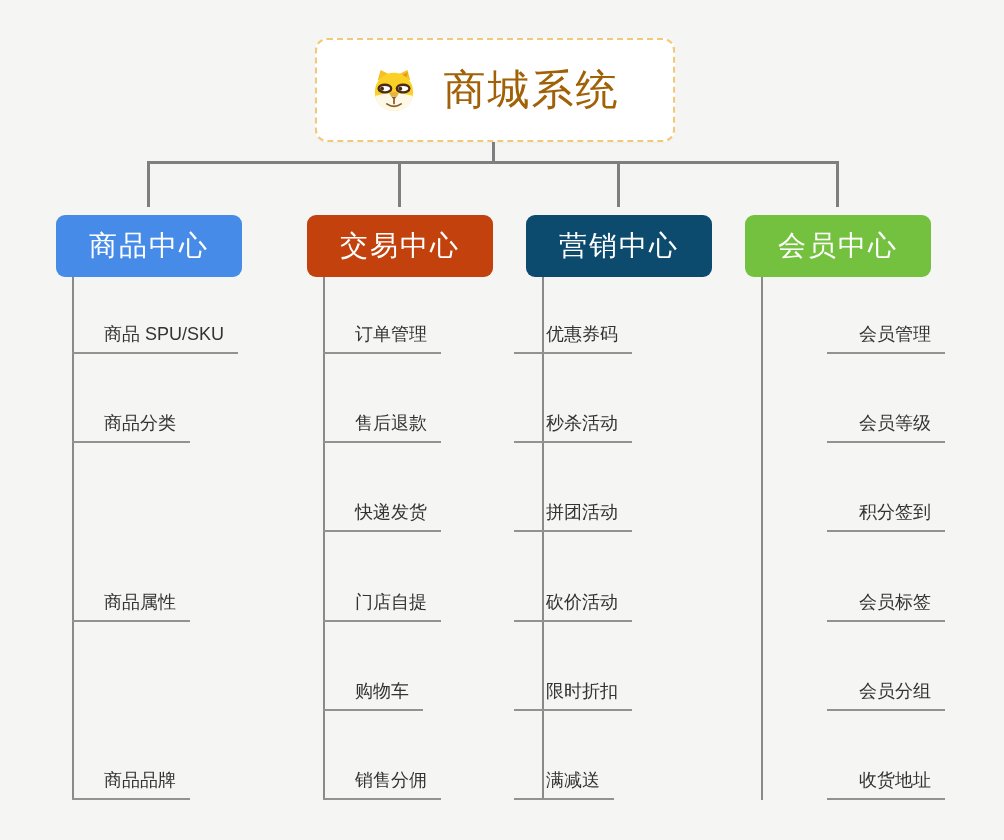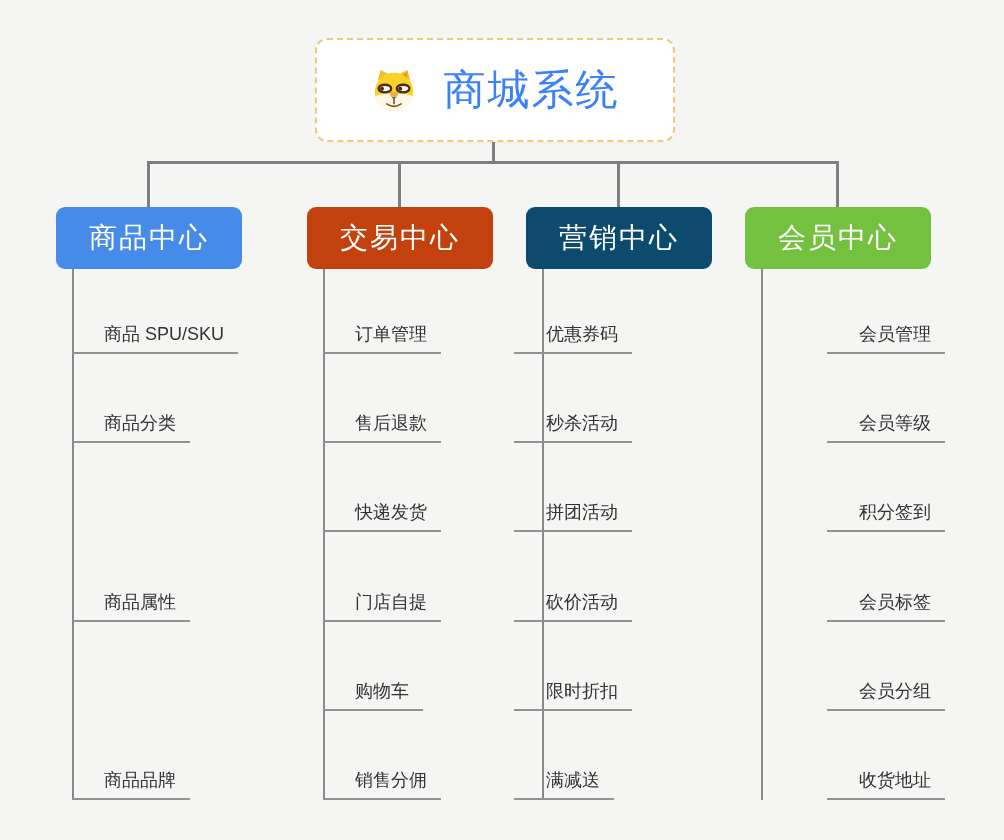--- a/index.html
+++ b/index.html
@@ -25,21 +25,21 @@
   
   .line { position:absolute; background:#7F7F7F; }
   .stem   { left:492px; top:140px; width:3px;  height:23px; }
   .bus    { left:147px; top:161px; width:692px; height:3px; }
   .drop   { top:161px; width:3px; height:46px; }
   .drop-0 { left:147px; } .drop-1 { left:398px; }
   .drop-2 { left:617px; } .drop-3 { left:836px; }
 
   
   .branch-box {
-    position:absolute; top:207px; width:186px; height:62px;
+    position:absolute; top:215px; width:186px; height:62px;
     border-radius:9px; color:#FFFFFF; font-size:28px; letter-spacing:2px;
     display:flex; align-items:center; justify-content:center; white-space:nowrap;
     cursor:default;
   }
   .bx-0 { left:56px; } .bx-1 { left:307px; } .bx-2 { left:526px; } .bx-3 { left:745px; }
 
   
   .trunk { position:absolute; top:269px; width:2px; height:531px; background:#8A8A8A; }
   .tr-0 { left:72px; } .tr-1 { left:323px; } .tr-2 { left:542px; } .tr-3 { left:761px; }
 
@@ -85,21 +85,21 @@
       <path d="M19 27 Q24 25.4 29 27 L27 31 Q24 29.8 21 31 Z" fill="#E8B33C"></path>
 
       <ellipse cx="14.5" cy="22.5" rx="6.6" ry="4" fill="#FFFFFF" stroke="#4A2A12" stroke-width="2.4"></ellipse>
       <ellipse cx="33.5" cy="22.5" rx="6.6" ry="4" fill="#FFFFFF" stroke="#4A2A12" stroke-width="2.4"></ellipse>
       <circle cx="11.5" cy="22.6" r="2.1" fill="#4A2A12"></circle>
       <circle cx="30.5" cy="22.6" r="2.1" fill="#4A2A12"></circle>
 
       <path d="M21.4 31 h5.2 l-2.6 3.4 Z" fill="#8A5A2B"></path>
       <path d="M24 34 V38 M16.5 38.5 Q24 43.5 31.5 38.5" fill="none" stroke="#8A5A2B" stroke-width="1.8" stroke-linecap="round"></path>
     </svg>
-    <span class="root-title" style="color: #3b82f6; margin-left: 13px;">商城系统</span>
+    <span class="root-title" style="color: #a16207; margin-left: 13px;">商城系统</span>
   </div>
 
   <div class="branch-box bx-0" style="background: rgb(70, 139, 232);">商品中心</div>
   <div class="branch-box bx-1" style="background: #c2410c;">交易中心</div>
   <div class="branch-box bx-2" style="background: #0c4a6e;">营销中心</div>
   <div class="branch-box bx-3" style="background: rgb(115, 193, 63);">会员中心</div>
 
   <div class="item col-0 row-0">商品 SPU/SKU</div>
   <div class="item col-0 row-1">商品分类</div>
   <div class="item col-0 row-3">商品属性</div>

